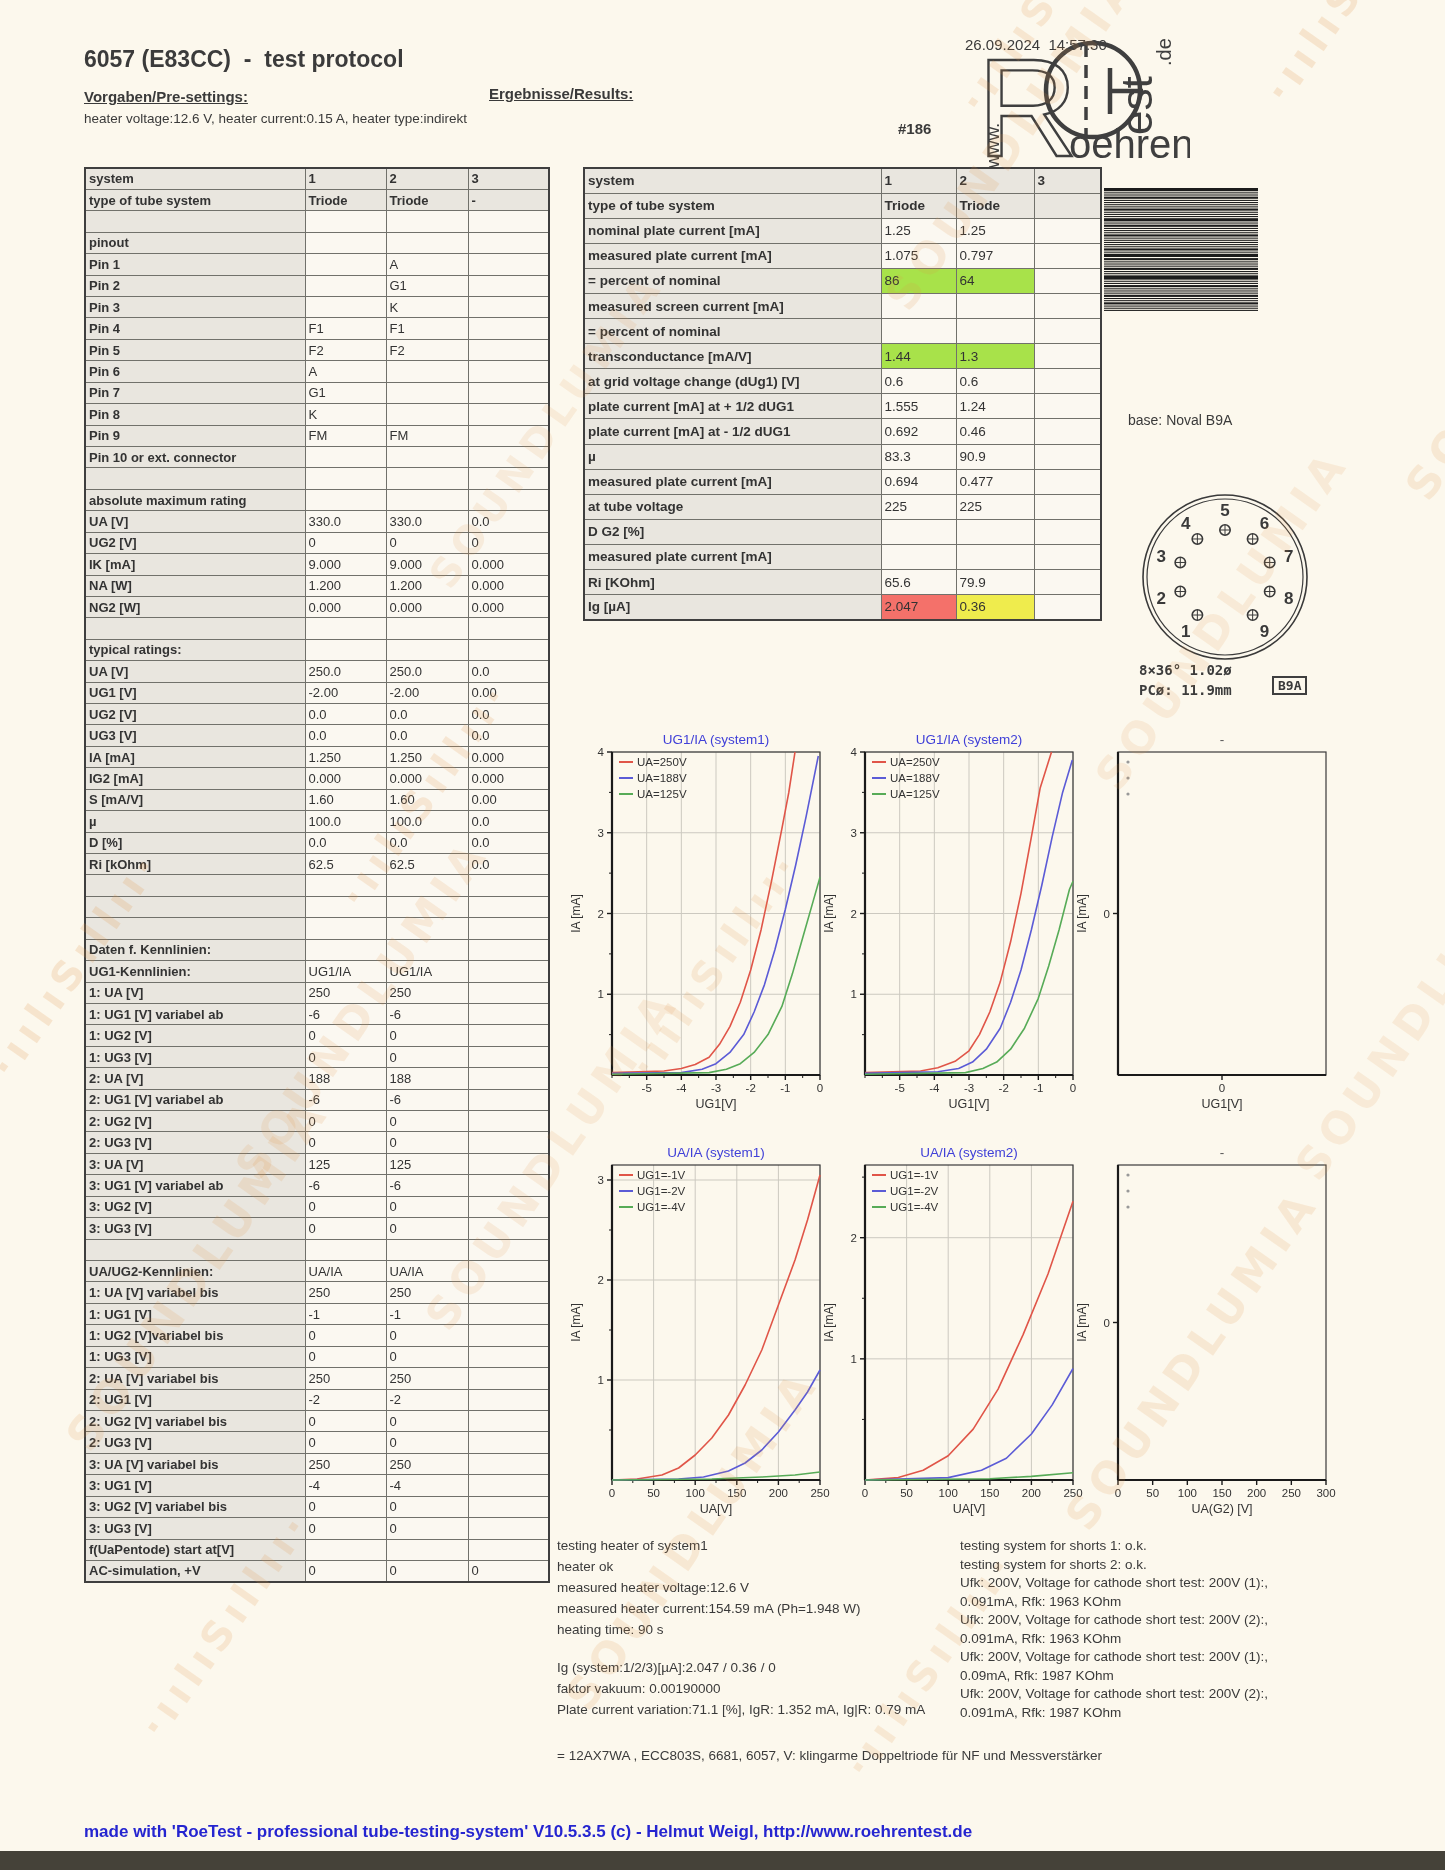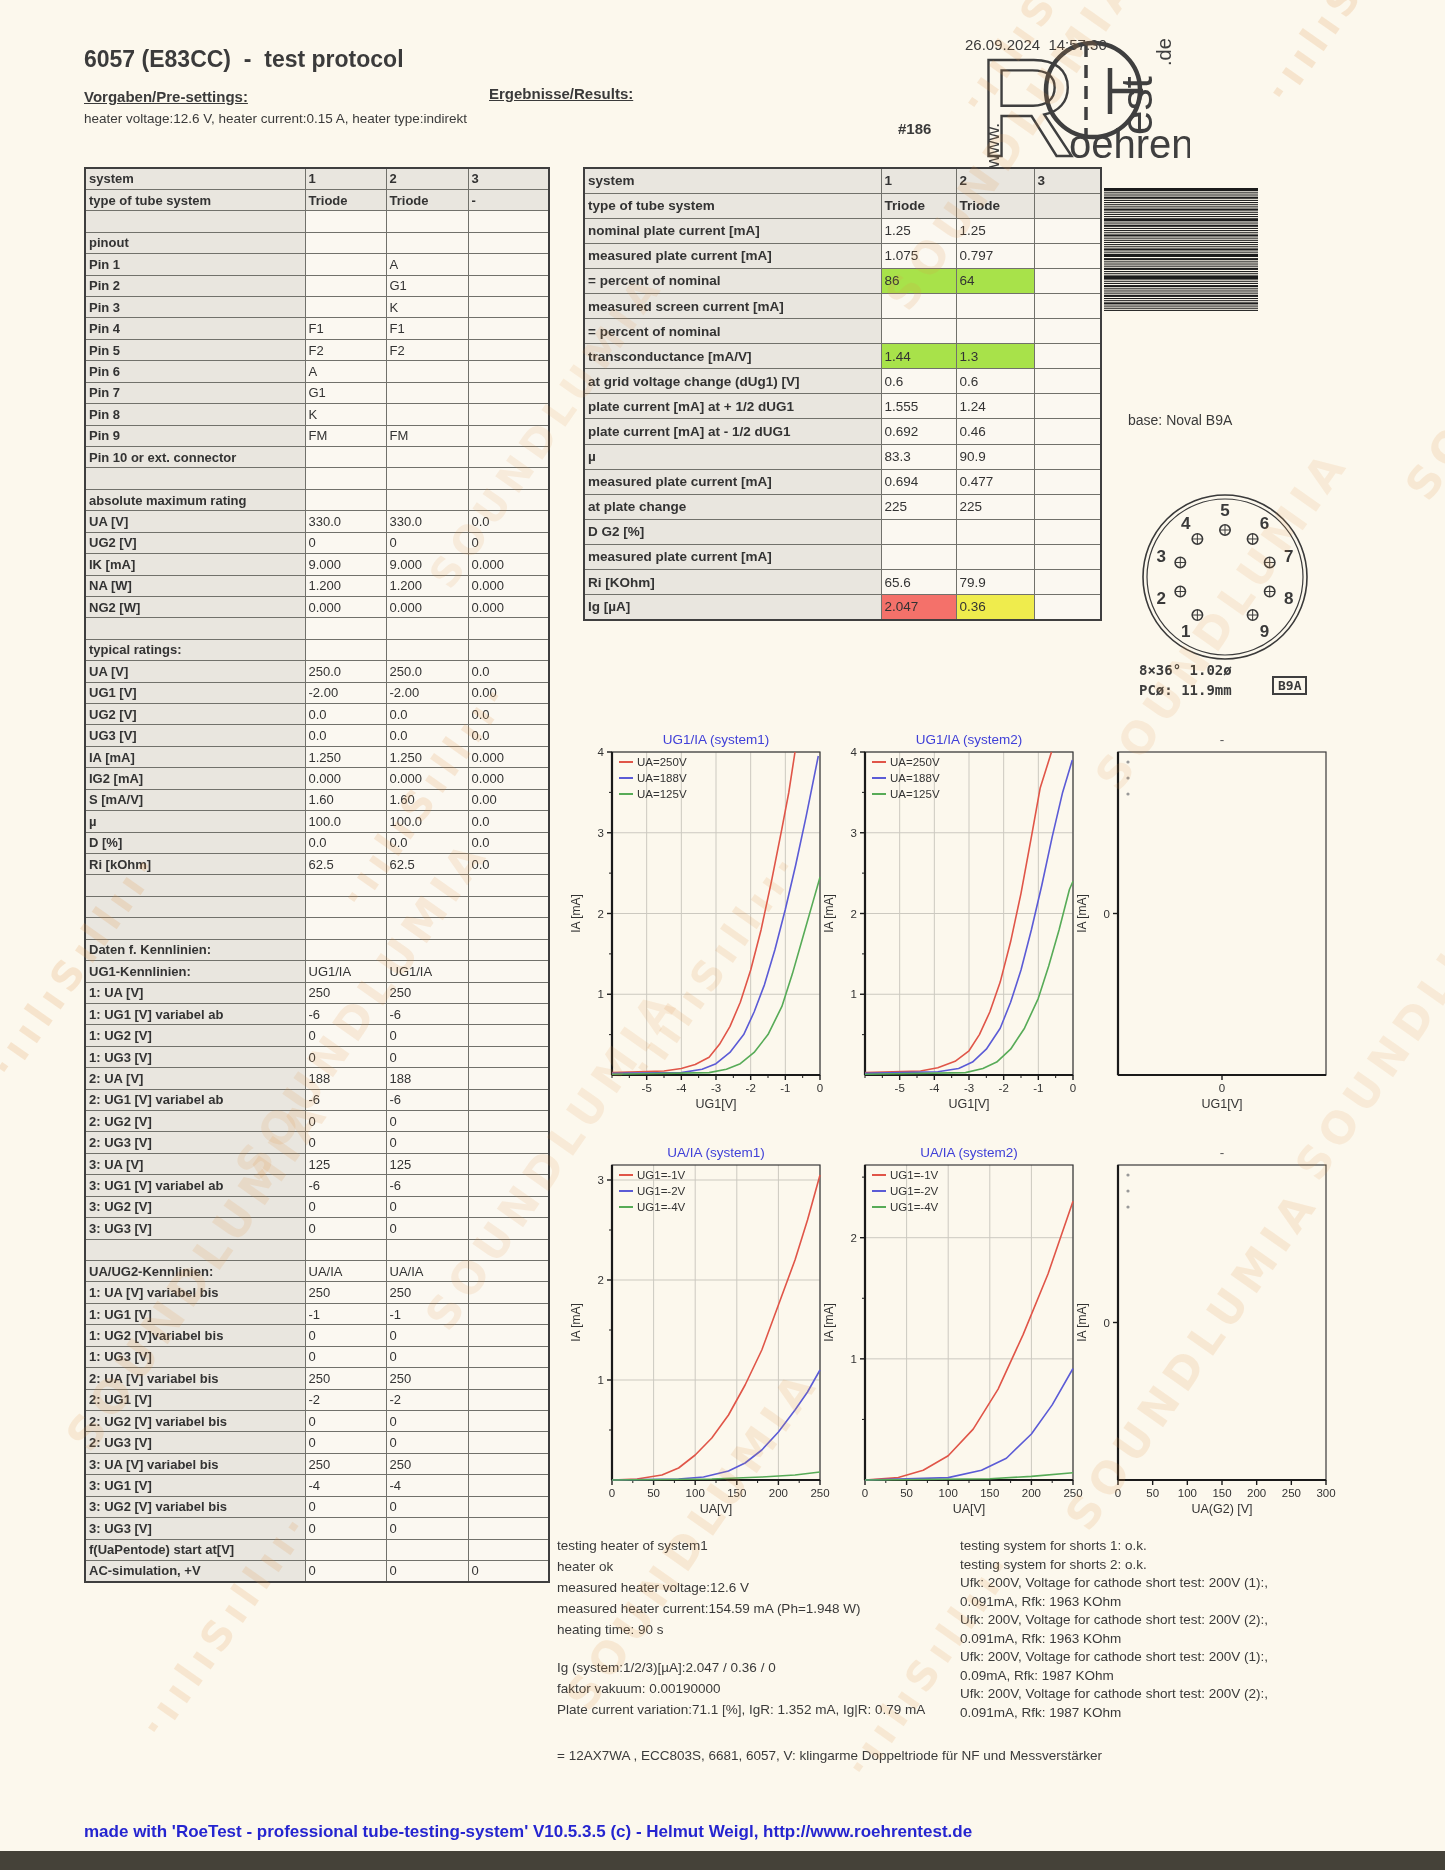--- a/index.html
+++ b/index.html
@@ -666,21 +666,21 @@
             <td class="vl">90.9</td>
             <td class="vl"></td>
           </tr>
           <tr style="height: 25.1px;">
             <td class="lb">measured plate current [mA]</td>
             <td class="vl">0.694</td>
             <td class="vl">0.477</td>
             <td class="vl"></td>
           </tr>
           <tr style="height: 25.1px;">
-            <td class="lb">at plate change</td>
+            <td class="lb">at tube voltage</td>
             <td class="vl">225</td>
             <td class="vl">225</td>
             <td class="vl"></td>
           </tr>
           <tr style="height: 25.1px;">
             <td class="lb">D G2 [%]</td>
             <td class="vl"></td>
             <td class="vl"></td>
             <td class="vl"></td>
           </tr>

